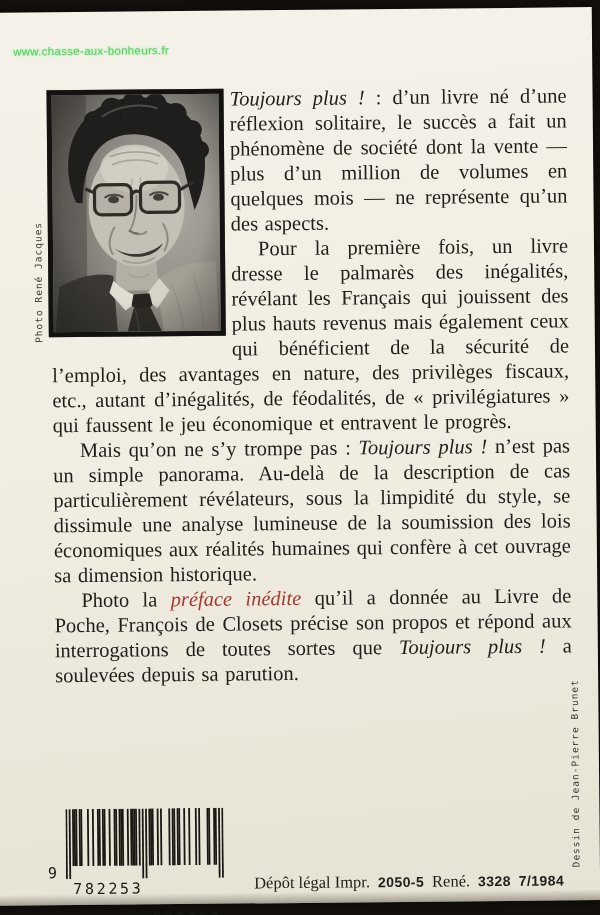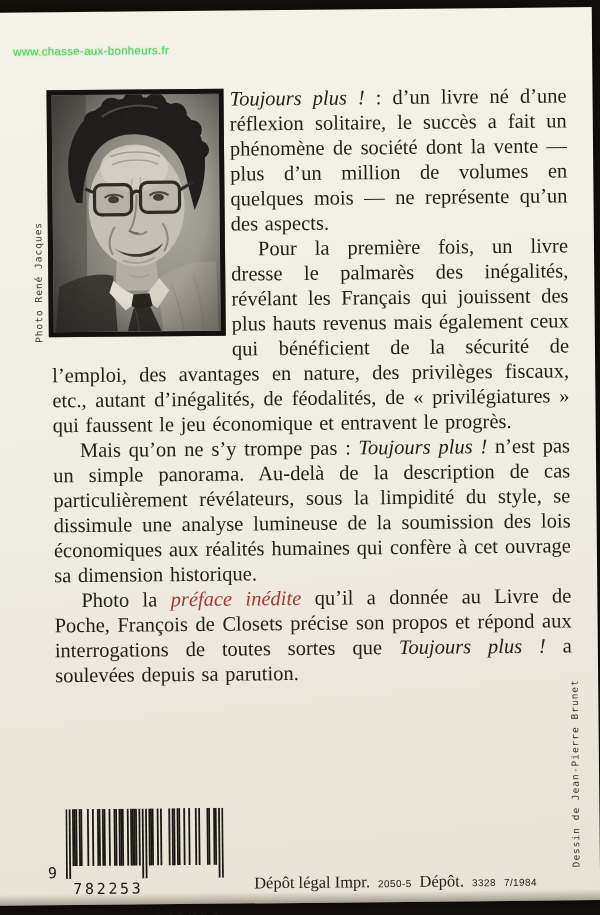--- a/index.html
+++ b/index.html
@@ -62,21 +62,21 @@
   }
   .bc-d9{left:2px;}
   .bc-g1{left:27px;letter-spacing:2.7px;margin-top:16px;}
   .bc-g2{left:106px;letter-spacing:2.7px;margin-top:46px;}
 
   .imprint{
     position:absolute;left:250px;top:873px;
     display:flex;align-items:baseline;gap:8px;white-space:nowrap;color:#23201b;
   }
   .imp-serif{font-family:"Liberation Serif", serif;font-size:16.5px;}
-  .imp-bold{font-family:"Liberation Sans", sans-serif;font-weight:400;font-size:10px;letter-spacing:.4px;text-align:center;}
+  .imp-bold{font-family:"Liberation Sans", sans-serif;font-weight:700;font-size:14px;letter-spacing:.4px;text-align:center;}
 </style>
 </head>
 <body>
 
 <div class="page">
   <div class="content">
 
     <div class="watermark">www.chasse-aux-bonheurs.fr</div>
 
     <div class="blurb">
@@ -210,19 +210,19 @@
           <rect x="156.04" y="0" width="1.78" height="70" fill="#191613"></rect>
         </svg>
       <div class="bc-digit bc-d9">9</div>
       <div class="bc-num bc-g1">782253</div>
       <div class="bc-num bc-g2">032861</div>
     </div>
 
     <div class="imprint">
         <span class="imp-serif">Dépôt légal Impr.</span>
         <span class="imp-bold">2050-5</span>
-        <span class="imp-serif">Dépôt.</span>
+        <span class="imp-serif">René.</span>
         <span class="imp-bold">3328</span>
         <span class="imp-bold">7/1984</span>
       </div>
 
   </div>
 </div>
 
 </body></html>

